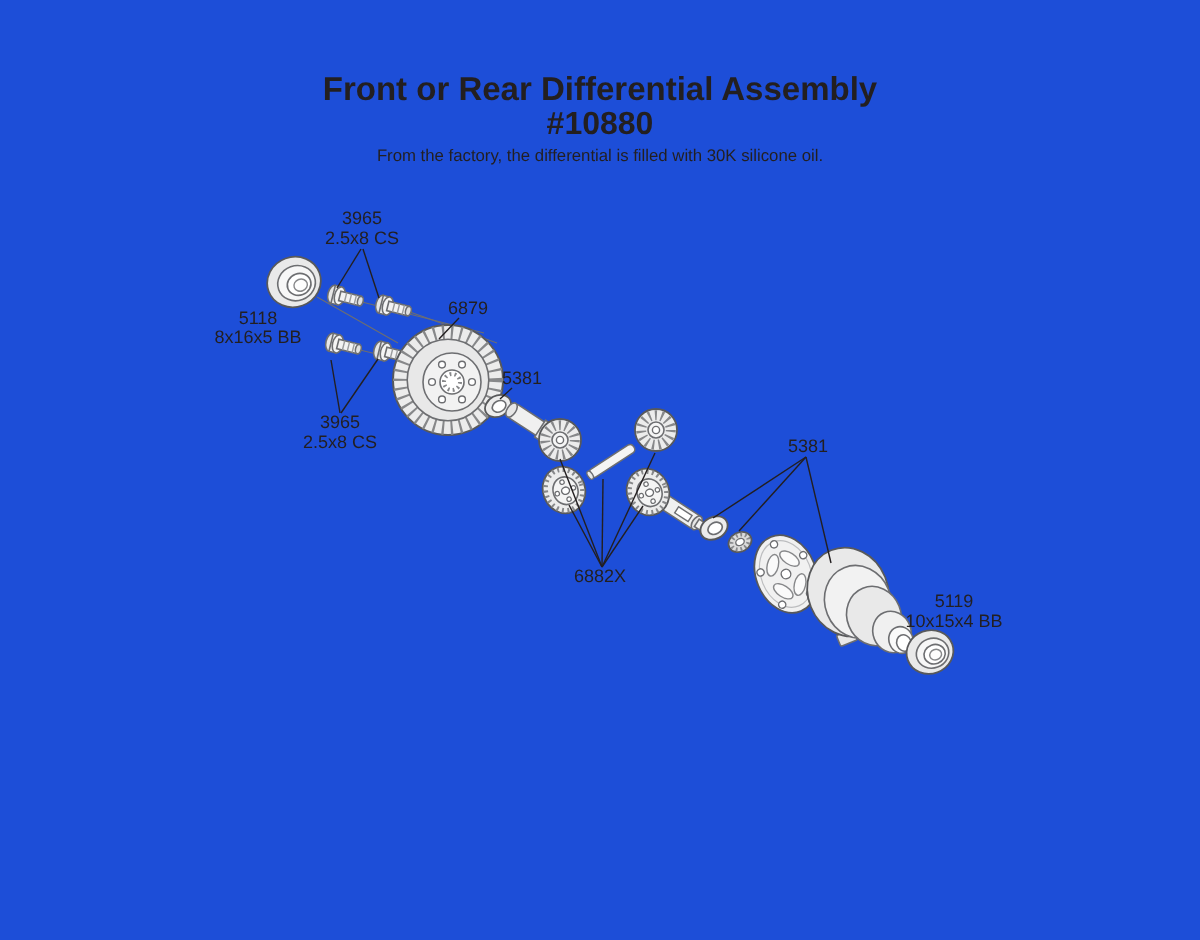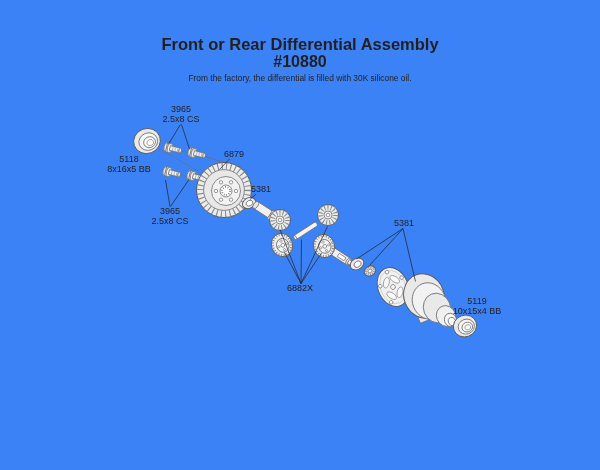--- a/index.html
+++ b/index.html
@@ -1,16 +1,16 @@
 <!DOCTYPE html>
 <html><head>
 <meta charset="utf-8">
 <style>
   html,body{margin:0;padding:0;background:#ffffff;}
-  .page{position:relative;width:600px;height:470px;background:#3b82f6;overflow:hidden;
+  .page{position:relative;width:600px;height:470px;background:#1d4ed8;overflow:hidden;
         font-family:"Liberation Sans", sans-serif;}
   svg{position:absolute;left:0;top:0;}
   text{fill:#231f20;font-family:"Liberation Sans", sans-serif;}
   .t-title{font-size:16.5px;font-weight:bold;}
   .t-pn{font-size:16px;font-weight:bold;}
   .t-note{font-size:8.4px;}
   .t-callout{font-size:9px;}
   .leader{stroke:#231f20;stroke-width:0.7;fill:none;}
   .axis{stroke:#6d6e71;stroke-width:0.55;fill:none;}
 </style>

